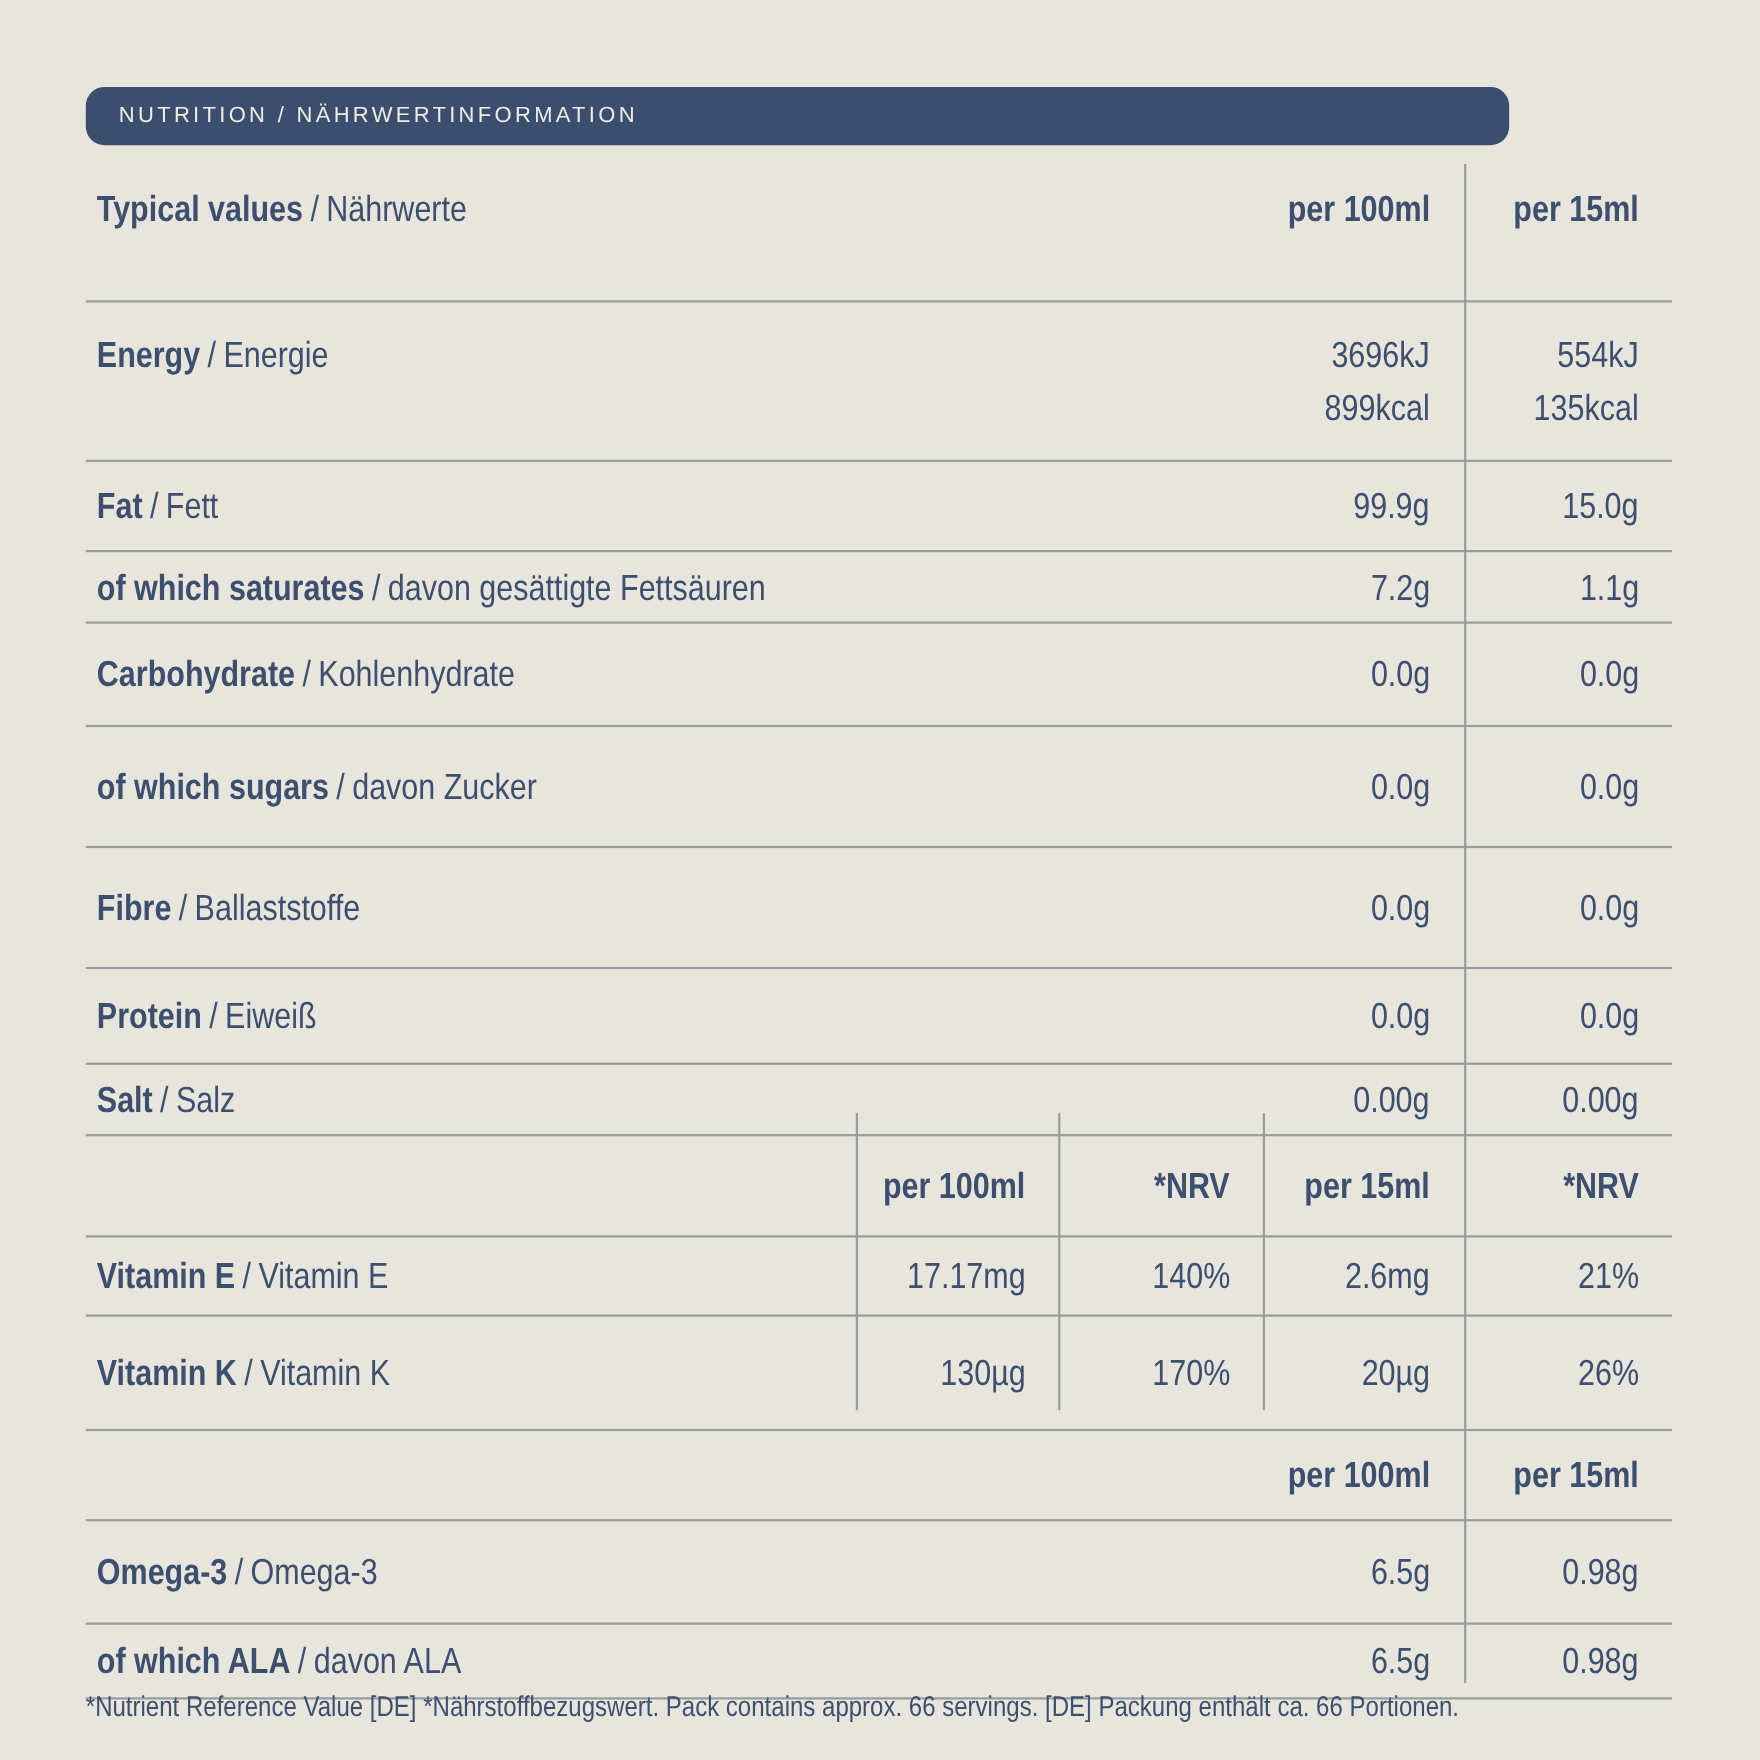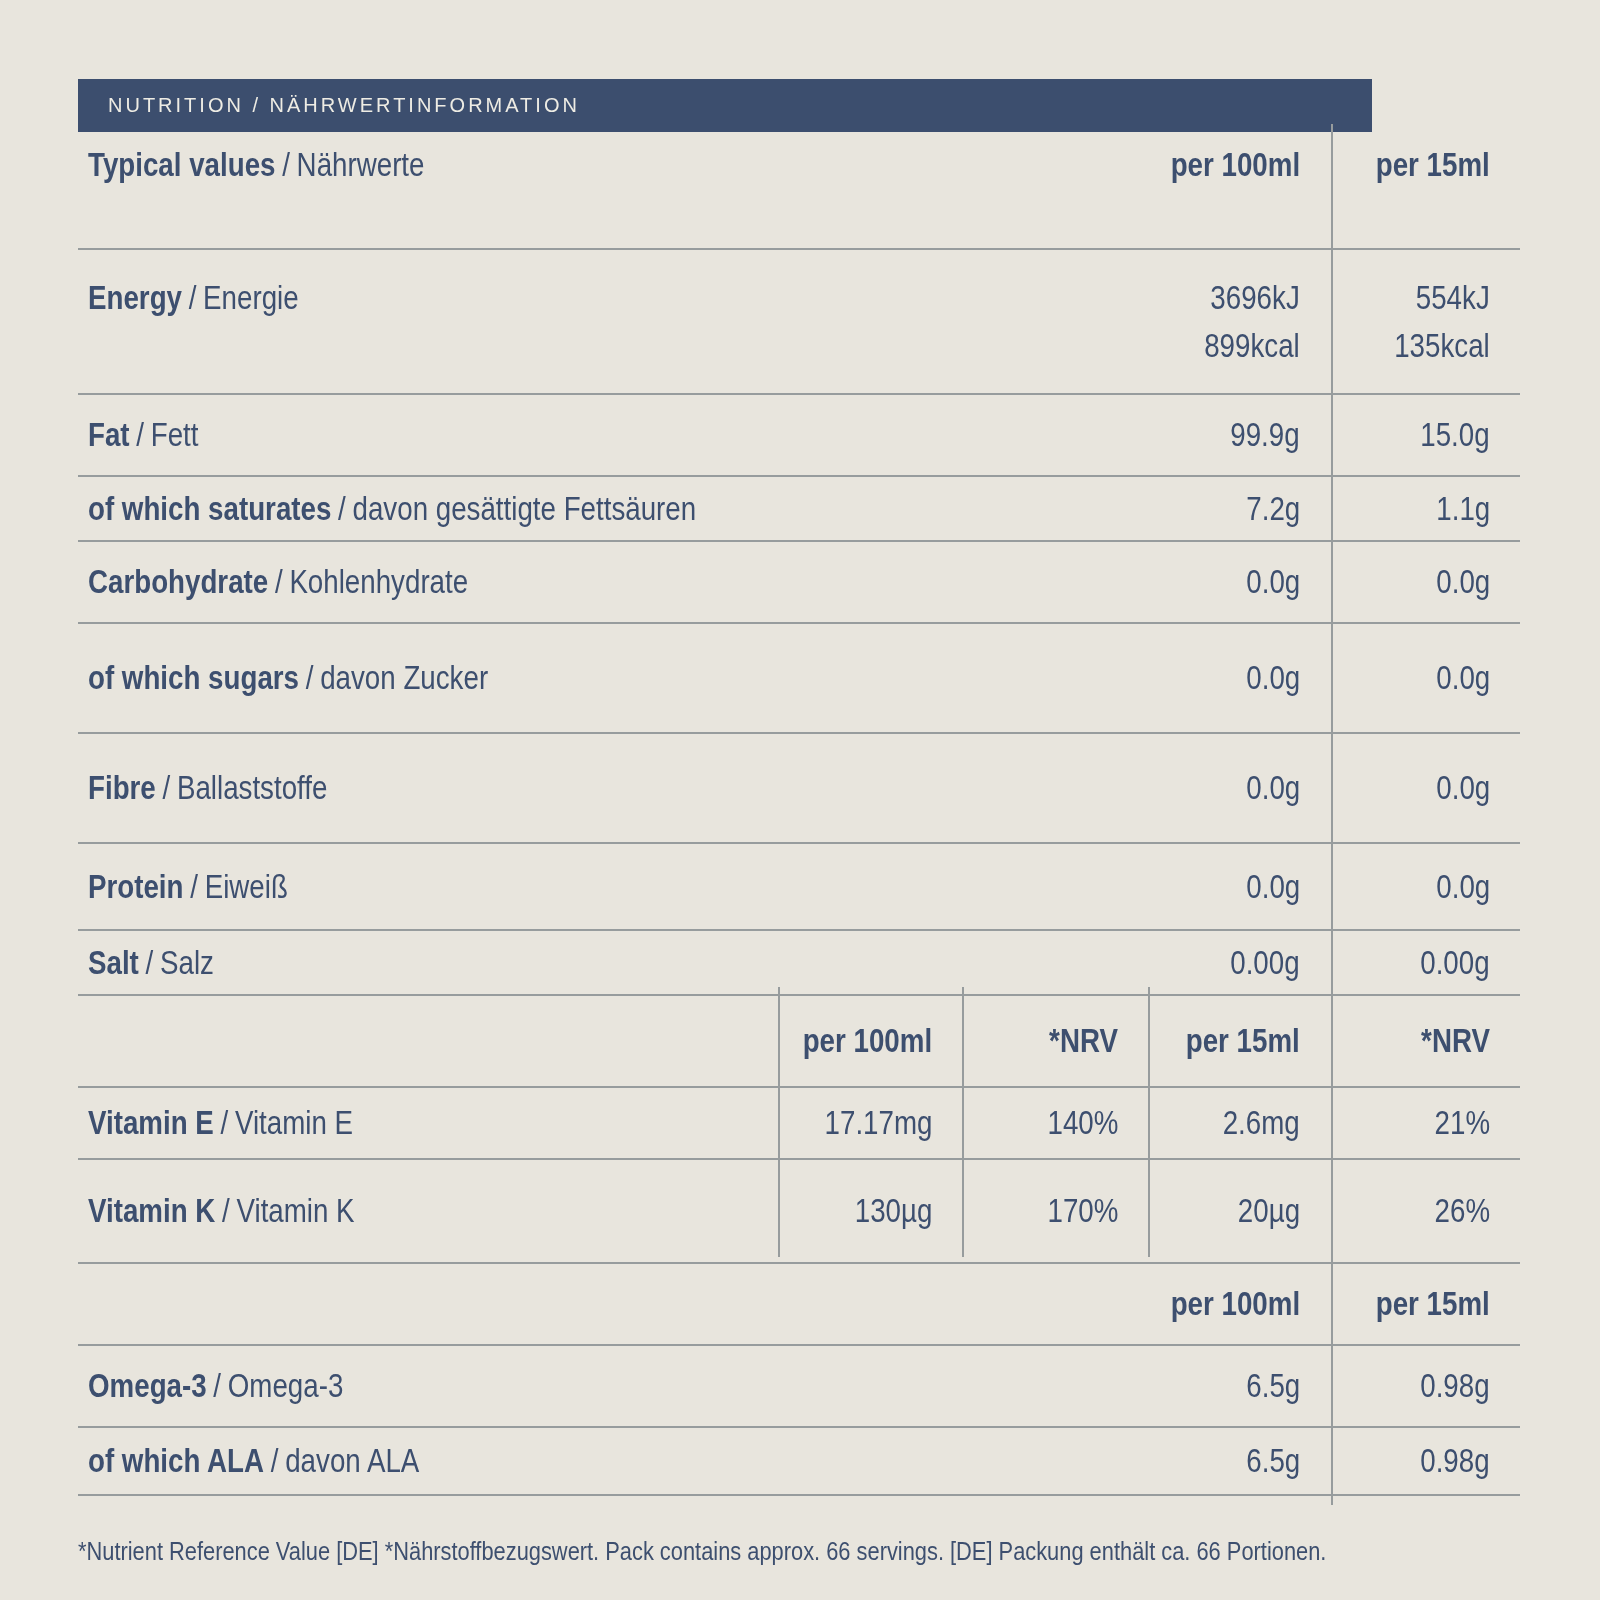--- a/index.html
+++ b/index.html
@@ -14,39 +14,39 @@
   body{
     background:var(--bg);
     font-family:"Liberation Sans", sans-serif;
     color:var(--text);
     position:relative;
     overflow:hidden;
   }
   .title-bar{
     position:absolute;left:78px;top:79px;width:1294px;height:53px;
     background:var(--navy);
-    display:flex;align-items:center;
+    display:flex;align-items:center;border-radius:17px;
   }
   .title-bar .title-text{
     color:var(--bar-text);
     font-size:20px;
     letter-spacing:3px;
     padding-left:30px;
     font-weight:400;
   }
   .table{
-    position:absolute;left:78px;top:124px;width:1442px;height:1381px;
+    position:absolute;left:78px;top:149px;width:1442px;height:1381px;
   }
   .row{
     position:relative;
     width:100%;
     border-bottom:2px solid var(--line);
   }
   .rh126{height:126px}.rh145{height:145px}.rh82{height:82px}.rh83{height:65px}
-  .rh85{height:82px}.rh86{height:110px}.rh87{height:87px}.rh92{height:92px}
+  .rh85{height:94px}.rh86{height:110px}.rh87{height:87px}.rh92{height:92px}
   .rh90{height:72px}.rh88{height:104px}.rh81{height:68px}
   .label{
     position:absolute;left:10px;top:50%;
     font-size:33px;
     transform:translateY(-50%) scaleX(.84);
     transform-origin:0 50%;
     white-space:nowrap;
   }
   .label .en{font-weight:700;}
   .label .sep{font-weight:400;margin:0 8px;}

